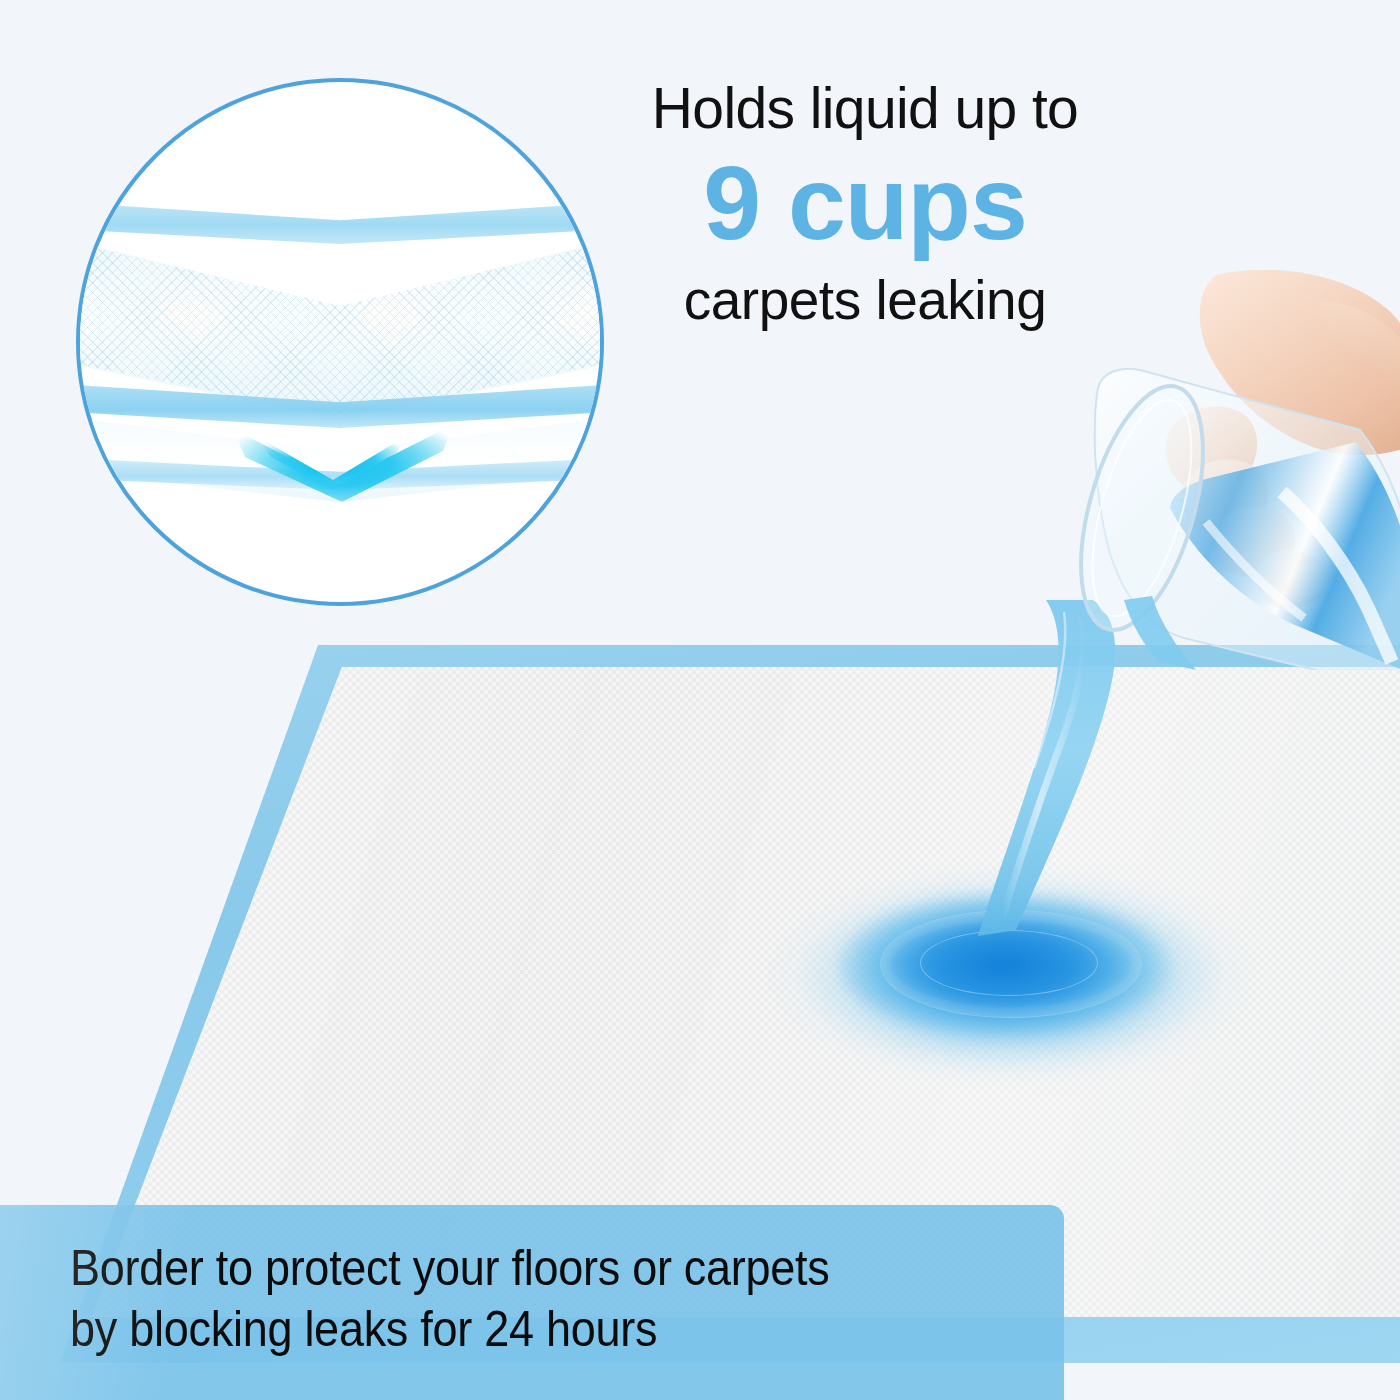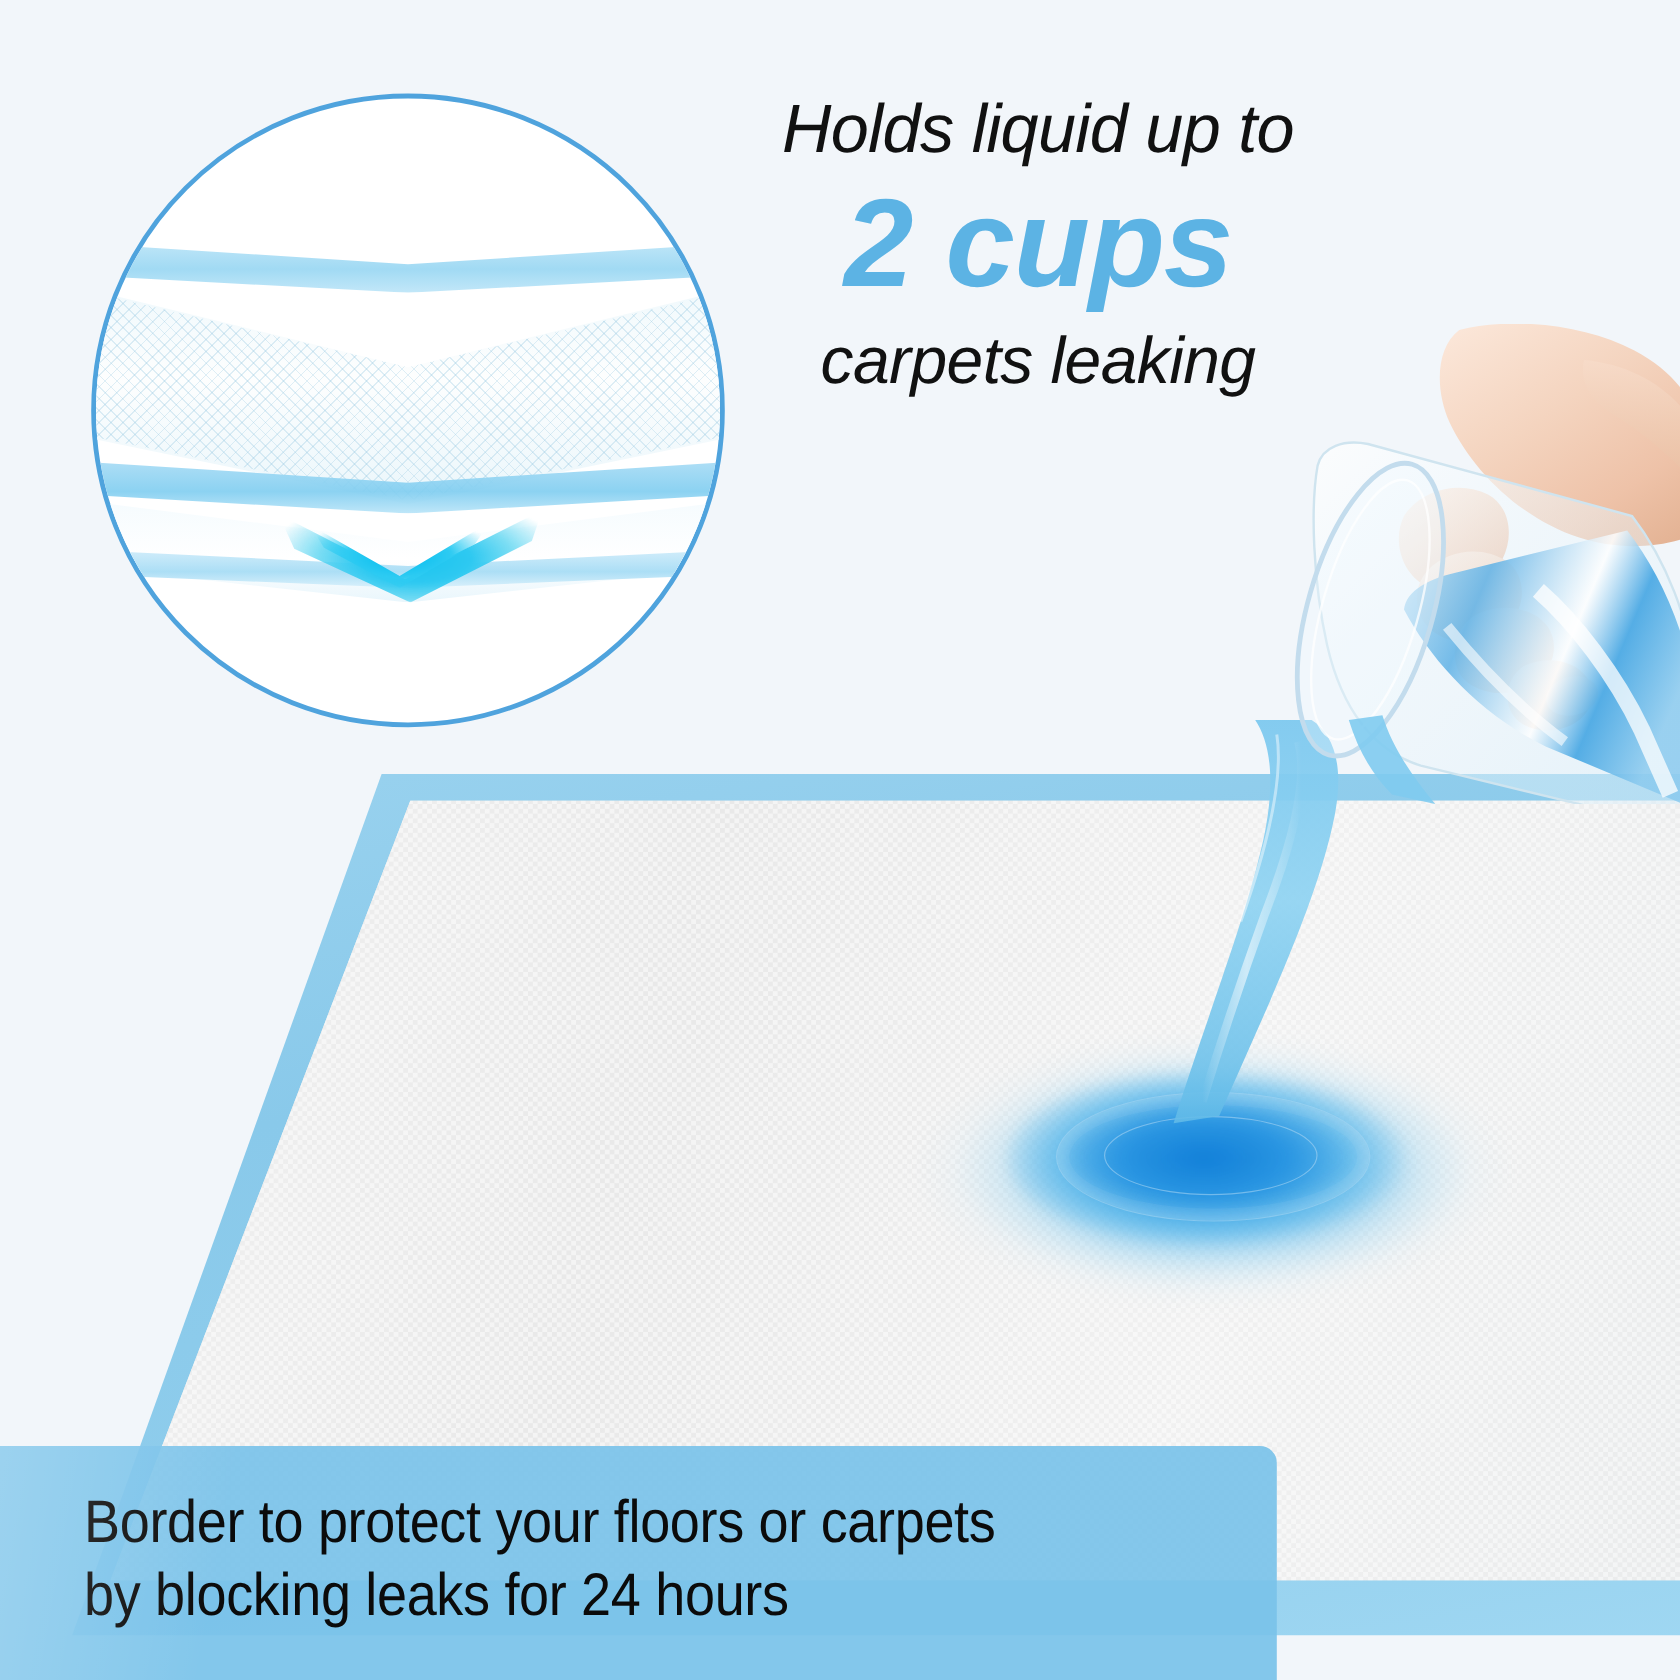--- a/index.html
+++ b/index.html
@@ -18,21 +18,20 @@
     overflow:hidden;
   }
 
   
   .headline-block {
     position:absolute;
     left:600px; top:78px;
     width:530px;
     text-align:center;
     z-index:20;
-    font-style:italic;
   }
   .headline-line1 {
     font-size:57px;
     line-height:1.06;
     font-weight:400;
     color:#111111;
     letter-spacing:-0.6px;
     white-space:nowrap;
   }
   .headline-highlight {
@@ -260,21 +259,21 @@
       <div class="band-mid-blue"></div>
       <div class="band-low-white"></div>
       <div class="band-low-blue"></div>
       <div class="liquid-pool"></div>
       <div class="liquid-pool2"></div>
     </div>
   </div>
 
   <div class="headline-block">
     <div class="headline-line1">Holds liquid up to</div>
-    <div class="headline-highlight">2 cups</div>
+    <div class="headline-highlight">9 cups</div>
     <div class="headline-line3">carpets leaking</div>
   </div>
 
   <div class="pad-wrap">
     <div class="pad-border"></div>
     <div class="pad-face"></div>
     <div class="pad-texture"></div>
     <div class="pad-sheen"></div>
   </div>
 

